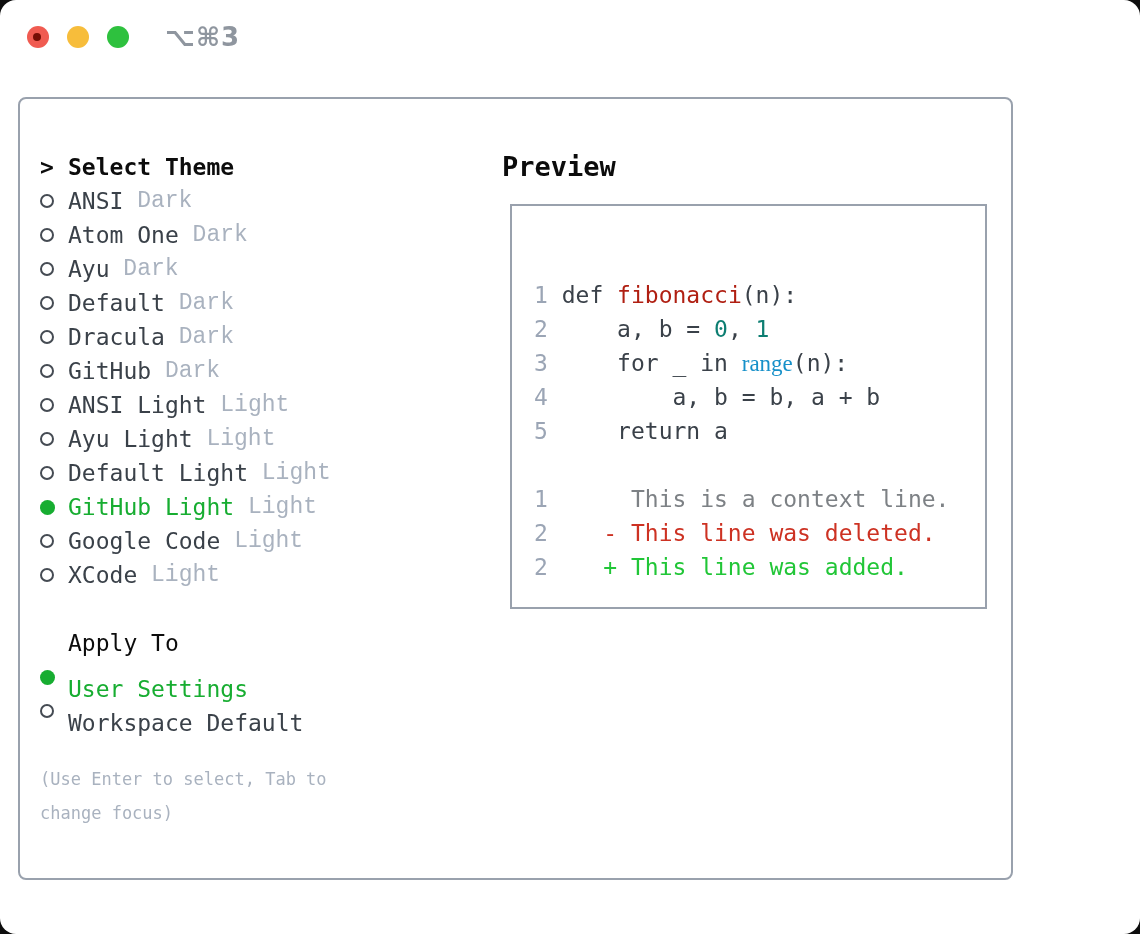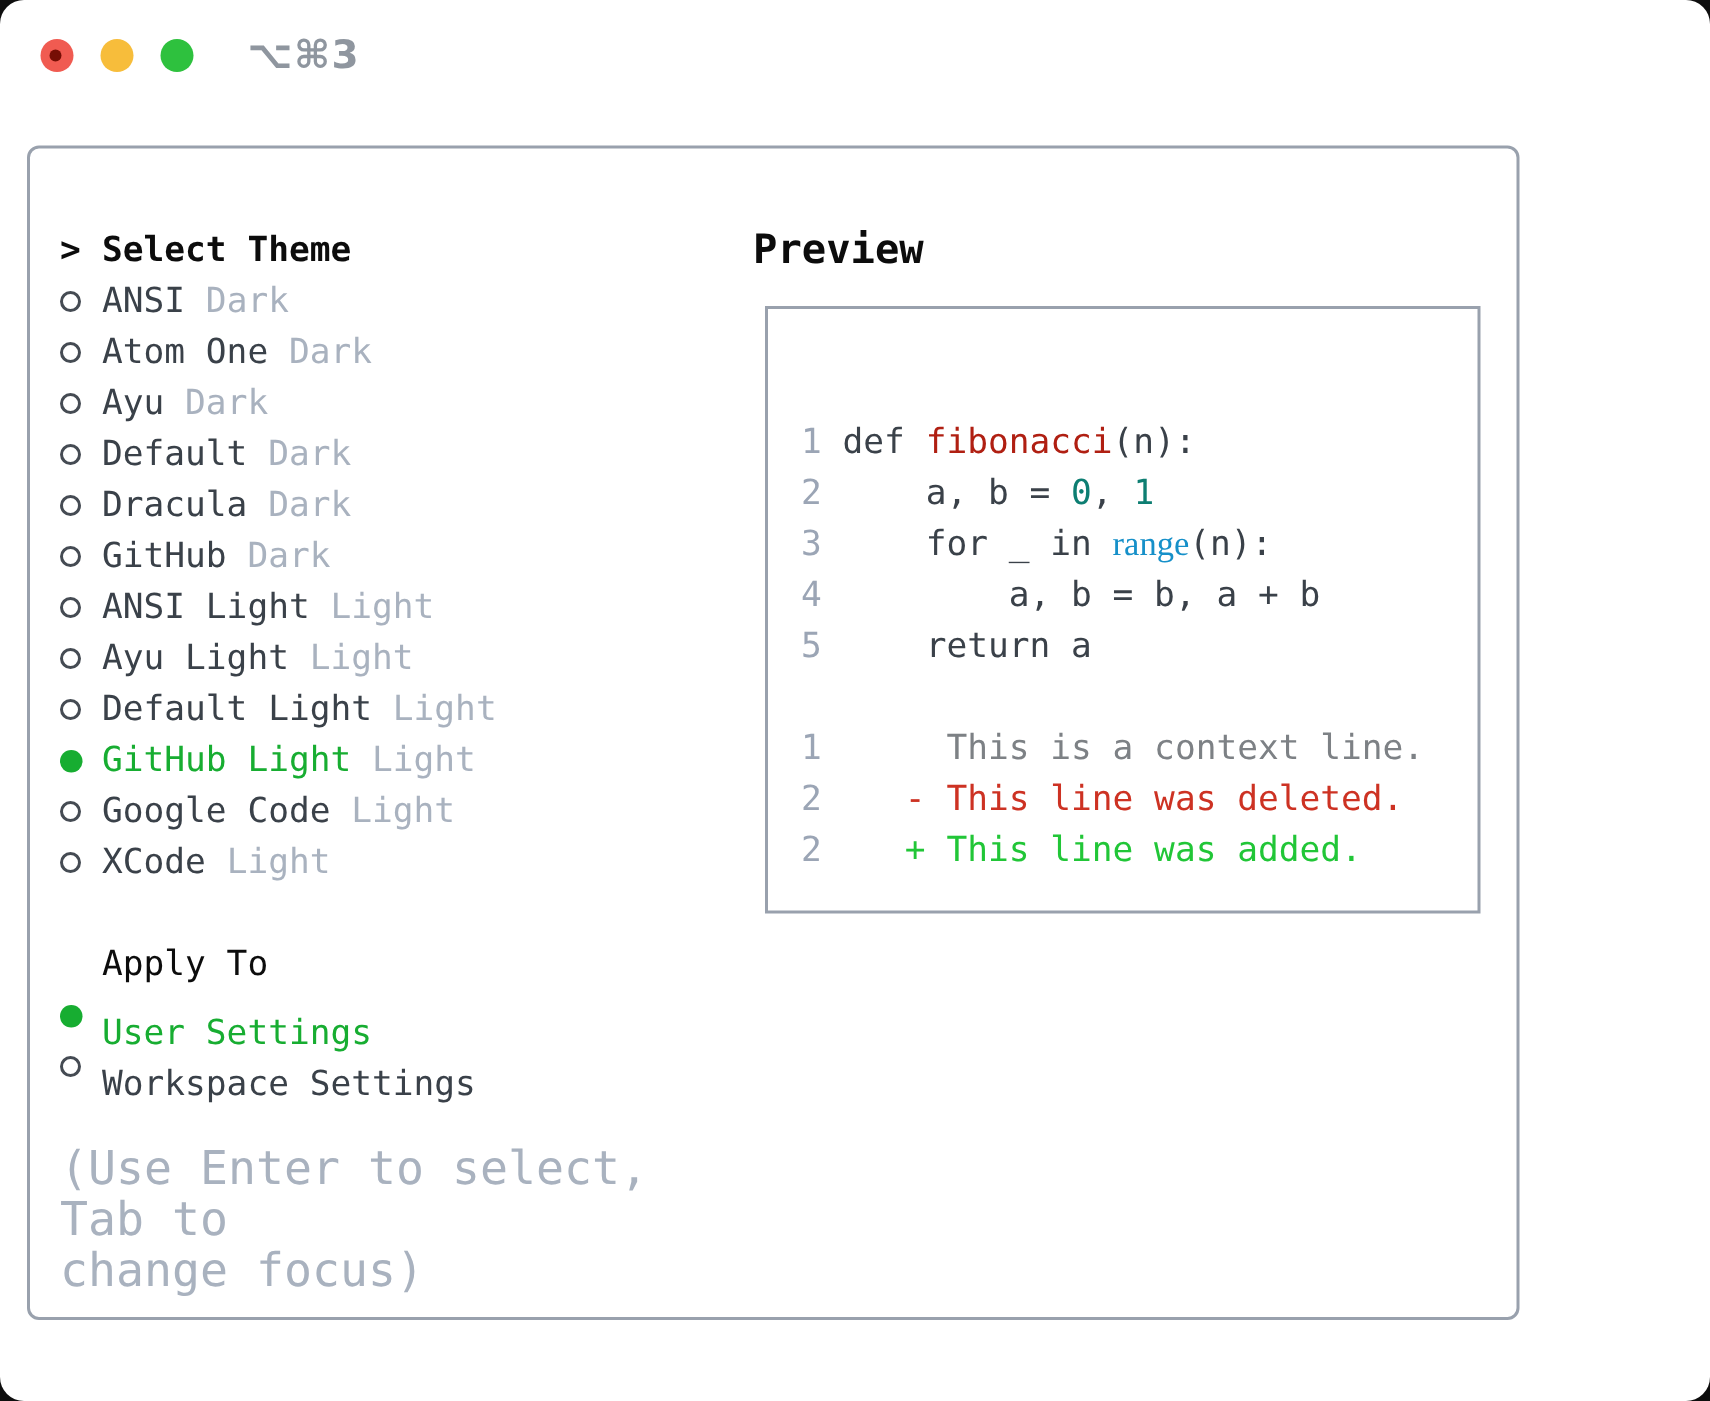--- a/index.html
+++ b/index.html
@@ -47,26 +47,26 @@
   }
   .col-left{position:absolute;left:20px;top:51px;width:450px;font-size:23px;line-height:34px;color:var(--dark);}
   .row{display:flex;height:34px;align-items:center;white-space:pre;}
   .marker{width:28px;flex:0 0 28px;display:flex;align-items:center;}
   .prompt{font-weight:bold;color:var(--ink);}
   .radio{width:14px;height:14px;border-radius:50%;border:2px solid #454b53;}
   .radio.on{border:none;background:var(--green);width:15px;height:15px;}
   .head-row{font-weight:bold;color:var(--ink);}
   .t-name{color:var(--dark);}
   .t-name.sel{color:var(--green);}
-  .variant{color:var(--muted);}
+  .variant{color:var(--muted);font-family:Liberation Mono, monospace;}
   .apply-head{color:var(--ink);}
   .opt-label{color:var(--dark);margin-top:24px;}
   .opt-label.sel{color:var(--green);}
   .spacer{height:34px;}
-  .hint{color:var(--muted);white-space:pre-line;font-size:31px;line-height:34px;}
+  .hint{color:var(--muted);white-space:pre-line;font-size:17px;line-height:34px;}
   
   .col-right{position:absolute;left:482px;top:51px;font-size:27px;line-height:34px;}
   .preview-title{height:34px;line-height:34px;font-weight:bold;color:var(--ink);}
   .preview-box{
     position:absolute;left:490px;top:105px;width:477px;height:405px;
     border:2px solid var(--border);background:#fff;
     padding:72px 0 0 22px;overflow:hidden;
   }
   .pline{height:34px;line-height:34px;white-space:pre;font-size:23px;}
   .linenum{color:var(--linenum);}
@@ -115,21 +115,21 @@
         </div>
 
       <div class="spacer"></div>
 
       <div class="row">
         <span class="marker"></span><span class="apply-head">Apply To</span>
       </div>
 
       <div id="apply-list">
           <div class="row"><span class="marker"><span class="radio on"></span></span><span class="opt-label sel">User Settings</span></div>
-          <div class="row"><span class="marker"><span class="radio"></span></span><span class="opt-label">Workspace Settings</span></div>
+          <div class="row"><span class="marker"><span class="radio"></span></span><span class="opt-label">Workspace Default</span></div>
         </div>
 
       <div class="spacer"></div>
 
       <div class="hint">(Use Enter to select, Tab to
 change focus)</div>
     </div>
 
     <div class="col-right">
       <div class="preview-title">Preview</div>

